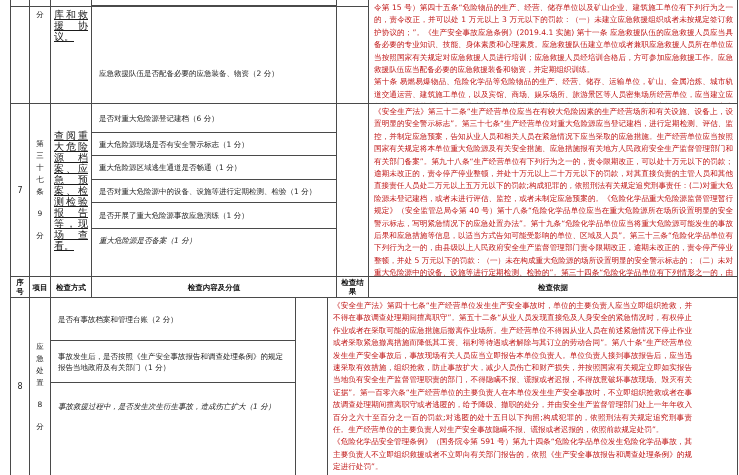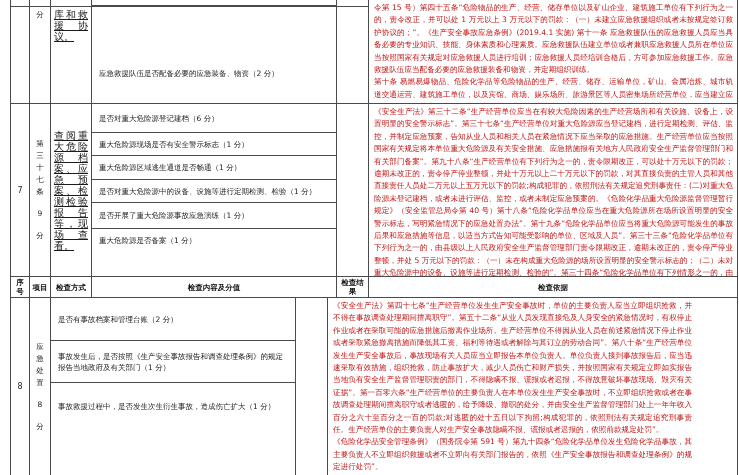--- a/index.html
+++ b/index.html
@@ -32,21 +32,21 @@
   .proj .unit { margin-top:10px; }
   .meth { display:flex; flex-direction:column; justify-content:center;
           font-size:10px; line-height:11px; color:#1c1c1c; padding:2px 3px;
           text-align:justify; word-break:break-all;text-decoration:underline; }
   .frag-top { justify-content:flex-start; padding-top:9px; }
 
   .items { display:flex; flex-direction:column; }
   .itemcell { display:flex; align-items:center; padding:0 7px;
               font-size:7.5px; line-height:11px; color:#1c1c1c;
               border-bottom:1px solid #4a4a4a; }
-  .itemcell.lastitem { border-bottom:none; }
+  .itemcell.lastitem { border-bottom:none;font-style:italic; }
 
   
   .items7 .itemcell:nth-child(1){height:29px}
   .items7 .itemcell:nth-child(2){height:23px}
   .items7 .itemcell:nth-child(3){height:24px}
   .items7 .itemcell:nth-child(4){height:23px}
   .items7 .itemcell:nth-child(5){height:26px}
   .items7 .itemcell:nth-child(6){height:23px}
   .items7 .itemcell:nth-child(7){height:24px}
   

